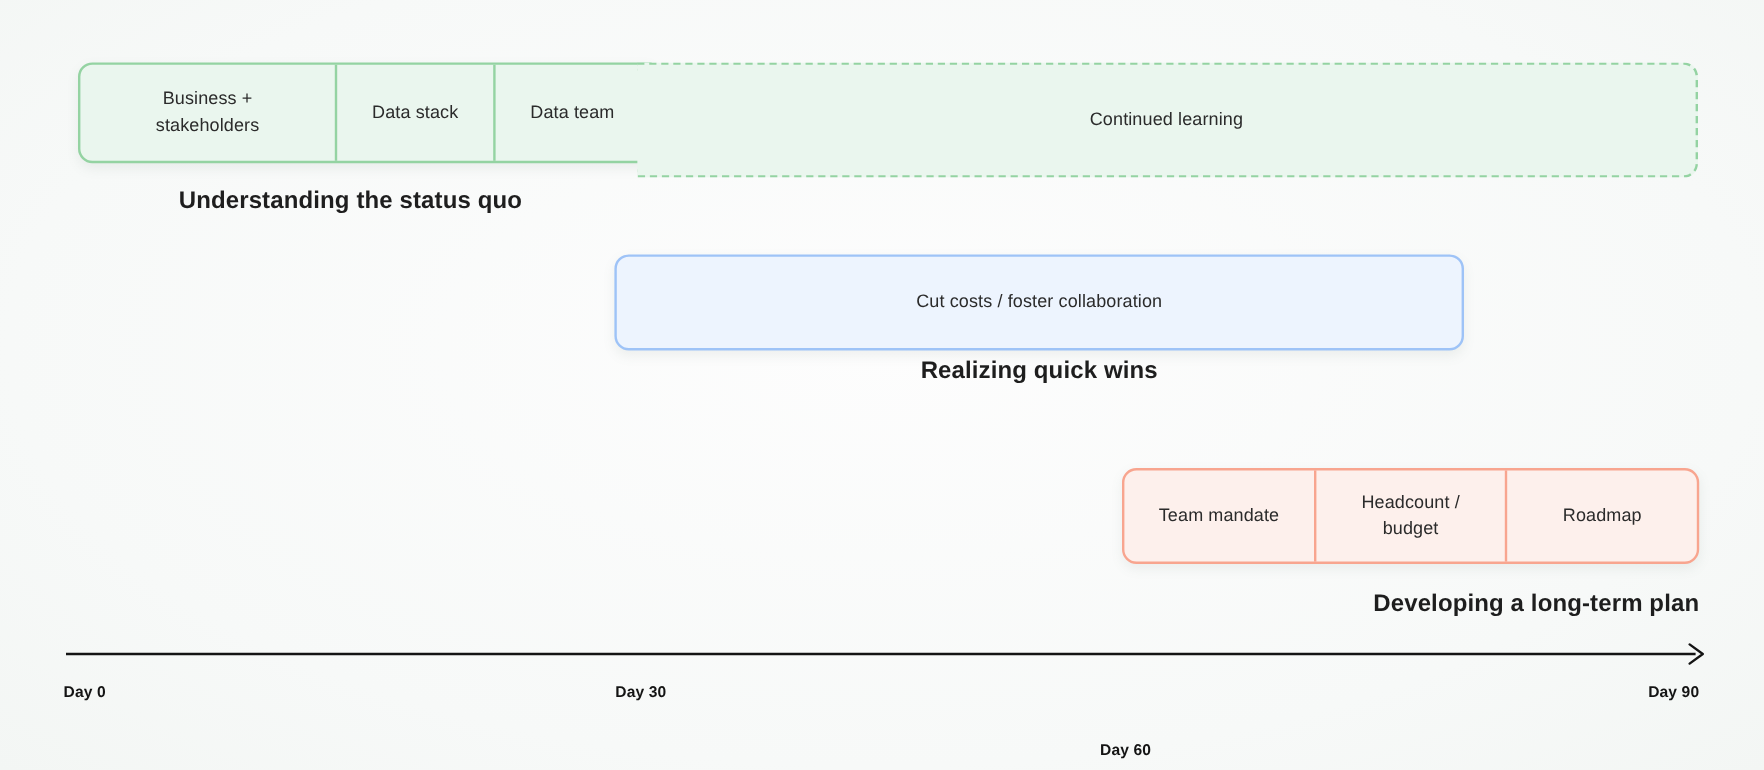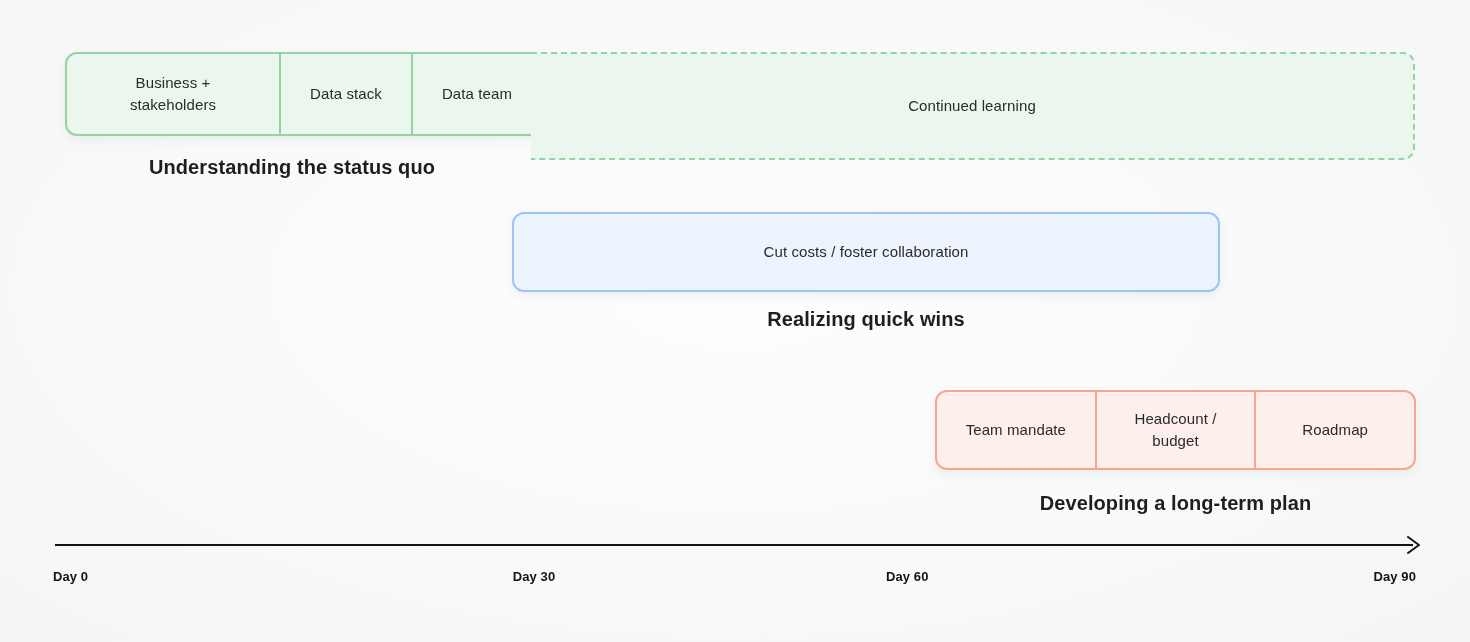--- a/index.html
+++ b/index.html
@@ -37,21 +37,21 @@
   
   .group-green-solid {
     left: 53px; top: 52px; width: 478px; height: 84px;
     border: 2px solid #94d3a2;
     border-radius: 12px 0 0 12px;
     background: #eaf6ee;
     margin-left: 12px;
   }
   .group-green-solid .cell + .cell { border-left: 2px solid #94d3a2; }
   .group-green-dashed {
-    left: 531px; top: 52px; width: 884px; height: 108px;
+    left: 531px; top: 52px; width: 884px; height: 96px;
     border: 2px dashed #94d3a2;
     border-left: none;
     border-radius: 0 12px 12px 0;
     background: #eaf6ee;
     box-shadow: none;
   }
   .g-cell-1 { width: 212px; }
   .g-cell-2 { width: 132px; }
   .g-cell-3 { flex: 1; }
   .group-green-dashed .cell { width: 100%; }
@@ -76,39 +76,39 @@
   
   .phase-label {
     position: absolute;
     text-align: center;
     font-weight: bold;
     font-size: 20px;
     color: #1e1e1e;
     letter-spacing: 0.1px;
   }
   .phase-label-1 { left: 53px;  top: 156px; width: 478px; }
-  .phase-label-2 { left: 512px; top: 308px; width: 708px; }
-  .phase-label-3 { left: 935px; top: 492px; width: 481px; }
+  .phase-label-2 { left: 512px; top: 298px; width: 708px; }
+  .phase-label-3 { left: 935px; top: 492px; width: 481px; text-align: right; }
   
   .axis {
     position: absolute;
     left: 53px; top: 535px;
     width: 1372px; height: 20px;
   }
   .day-label {
     position: absolute;
     top: 569px;
     font-weight: bold;
     font-size: 13px;
     color: #141414;
     letter-spacing: 0.1px;
   }
   .day-0  { left: 53px; }
   .day-30 { left: 482px;  width: 104px; text-align: center; }
-  .day-60 { left: 886px;  width: 104px; text-align: left; }
+  .day-60 { left: 886px;  width: 104px; text-align: center; margin-top: 48px; }
   .day-90 { left: 1316px; width: 100px; text-align: right; }
 </style>
 </head>
 <body>
 
 <div class="canvas">
 
   <div class="phase-group group-green-solid">
     <div class="cell g-cell-1">Business + stakeholders</div>
     <div class="cell g-cell-2">Data stack</div>

